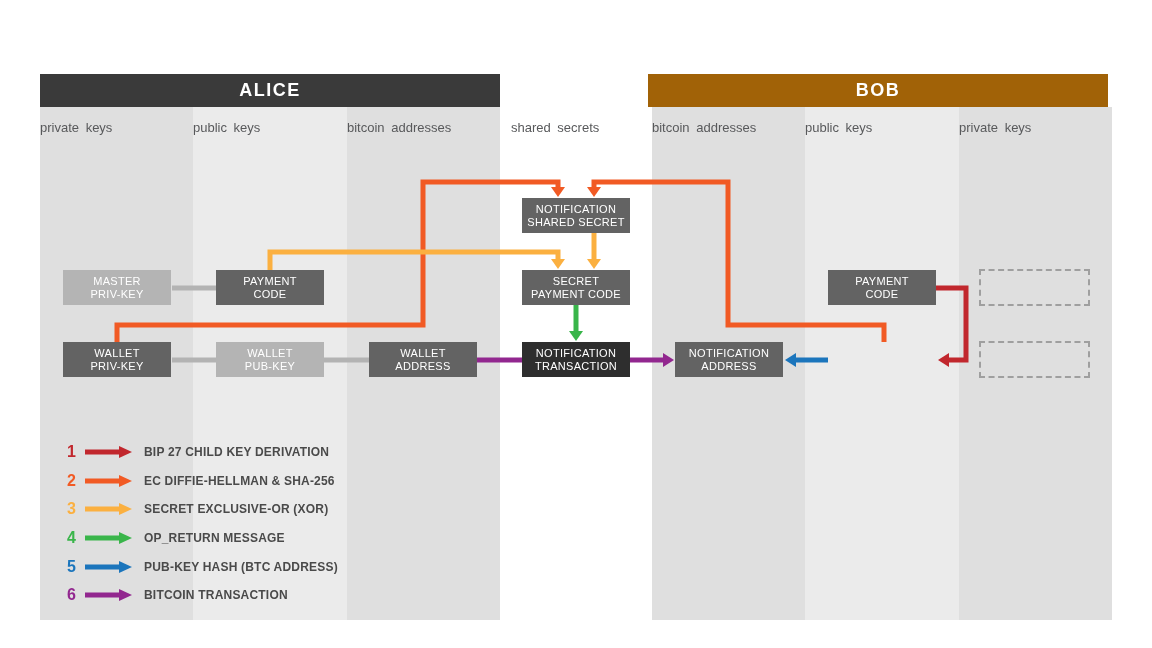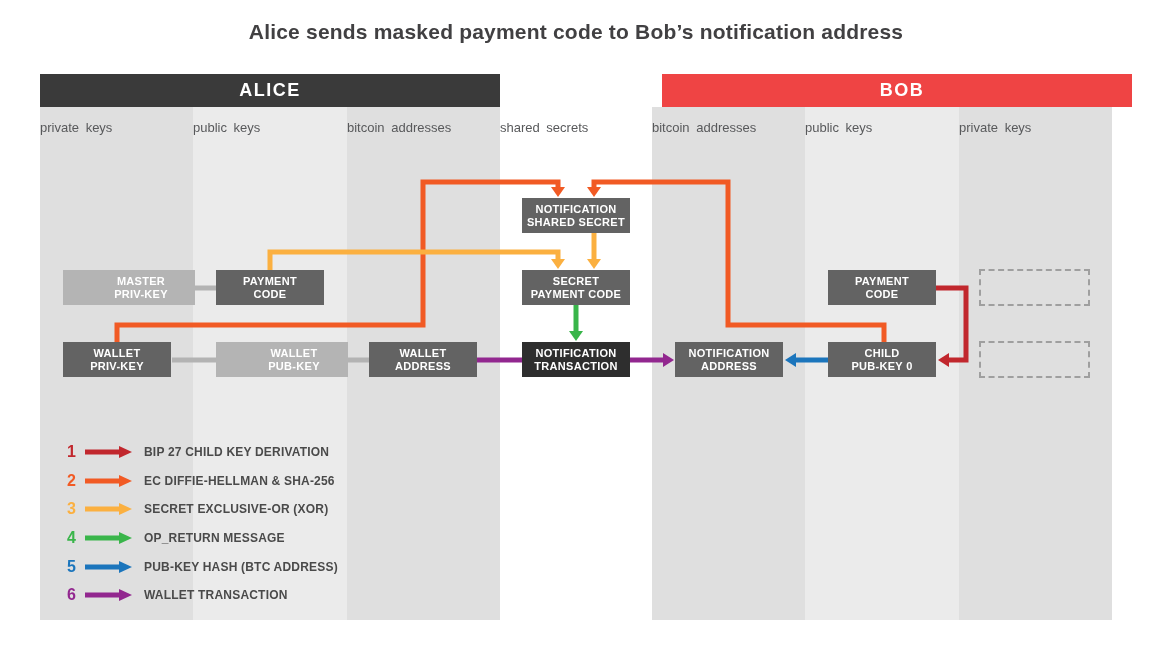--- a/index.html
+++ b/index.html
@@ -9,51 +9,50 @@
   }
   .title{
     position:absolute;left:0;top:20px;width:1152px;margin:0;
     text-align:center;font-size:21px;font-weight:bold;color:#414042;letter-spacing:.2px;
   }
   .panel-header{
     position:absolute;top:74px;height:33px;display:flex;align-items:center;justify-content:center;
     color:#ffffff;font-size:18px;font-weight:bold;letter-spacing:1.5px;
   }
   .panel-header.alice{left:40px;width:460px;background:#3a3a3a;}
-  .panel-header.bob{left:662px;width:460px;background:#ef4444;padding-left:10px;}
+  .panel-header.bob{left:648px;width:460px;background:#a16207;}
   .col{position:absolute;top:107px;height:513px;}
   .col.shade-dark{background:#dfdfdf;}
   .col.shade-light{background:#ebebeb;}
   .col-label,.shared-label{
     position:absolute;top:13px;left:0;width:100%;
     font-size:13px;color:#58595b;word-spacing:3px;
   }
-  .shared-label{top:120px;left:500px;width:152px;}
+  .shared-label{top:120px;left:500px;width:152px;padding-left:11px;}
   svg.arrows{position:absolute;left:0;top:0;pointer-events:none;}
   .node{
     position:absolute;width:108px;height:35px;display:flex;flex-direction:column;
     align-items:center;justify-content:center;text-align:center;
-    color:#ffffff;font-size:11px;font-weight:bold;line-height:12.5px;letter-spacing:.3px;
+    color:#ffffff;font-size:11px;font-weight:normal;line-height:12.5px;letter-spacing:.3px;
   }
   .node.dark{background:#636363;}
-  .node.light{background:#b4b4b4;padding-left:24px;}
+  .node.light{background:#b4b4b4;}
   .node.black{background:#2e2e2e;}
   .node.dashed{background:transparent;border:2px dashed #9f9f9f;width:107px;height:33px;}
   .legend{position:absolute;left:58px;top:438px;}
   .legend-row{display:flex;align-items:center;height:28.6px;}
   .legend-num{width:18px;text-align:right;font-size:16px;font-weight:bold;margin-right:9px;}
   .legend-arrow{display:block;margin-right:11px;}
   .legend-label{font-size:12px;font-weight:bold;color:#4a4a4a;letter-spacing:.2px;}
 </style>
 </head>
 <body>
 
 <div class="canvas">
 
-  <h1 class="title">Alice sends masked payment code to Bob’s notification address</h1>
 
   <div class="panel-header alice">ALICE</div>
   <div class="panel-header bob">BOB</div>
 
   <div class="col shade-dark" style="left:40px;width:153px">
     <span class="col-label">private keys</span>
   </div>
   <div class="col shade-light" style="left:193px;width:154px">
     <span class="col-label">public keys</span>
   </div>
@@ -137,24 +136,20 @@
     <span>TRANSACTION</span>
   </div>
   <div class="node dark" style="left:675px;top:342px">
     <span>NOTIFICATION</span>
     <span>ADDRESS</span>
   </div>
   <div class="node dark" style="left:828px;top:270px">
     <span>PAYMENT</span>
     <span>CODE</span>
   </div>
-  <div class="node dark" style="left:828px;top:342px">
-    <span>CHILD</span>
-    <span>PUB-KEY 0</span>
-  </div>
   <div class="node dashed" style="left:979px;top:269px"></div>
   <div class="node dashed" style="left:979px;top:341px"></div>
 
   <div class="legend">
     <div class="legend-row">
       <span class="legend-num" style="color: rgb(193, 39, 45);">1</span>
       <svg class="legend-arrow" width="48" height="12" viewBox="0 0 48 12">
           <line x1="0" y1="6" x2="35" y2="6" stroke-width="5" stroke="#c1272d"></line>
           <polygon points="34,0 34,12 47,6" fill="#c1272d"></polygon>
         </svg>
@@ -191,17 +186,17 @@
           <polygon points="34,0 34,12 47,6" fill="#1b75bc"></polygon>
         </svg>
       <span class="legend-label">PUB-KEY HASH (BTC ADDRESS)</span>
     </div>
     <div class="legend-row">
       <span class="legend-num" style="color: rgb(146, 39, 143);">6</span>
       <svg class="legend-arrow" width="48" height="12" viewBox="0 0 48 12">
           <line x1="0" y1="6" x2="35" y2="6" stroke-width="5" stroke="#92278f"></line>
           <polygon points="34,0 34,12 47,6" fill="#92278f"></polygon>
         </svg>
-      <span class="legend-label">WALLET TRANSACTION</span>
+      <span class="legend-label">BITCOIN TRANSACTION</span>
     </div>
   </div>
 
 </div>
 
 </body></html>

